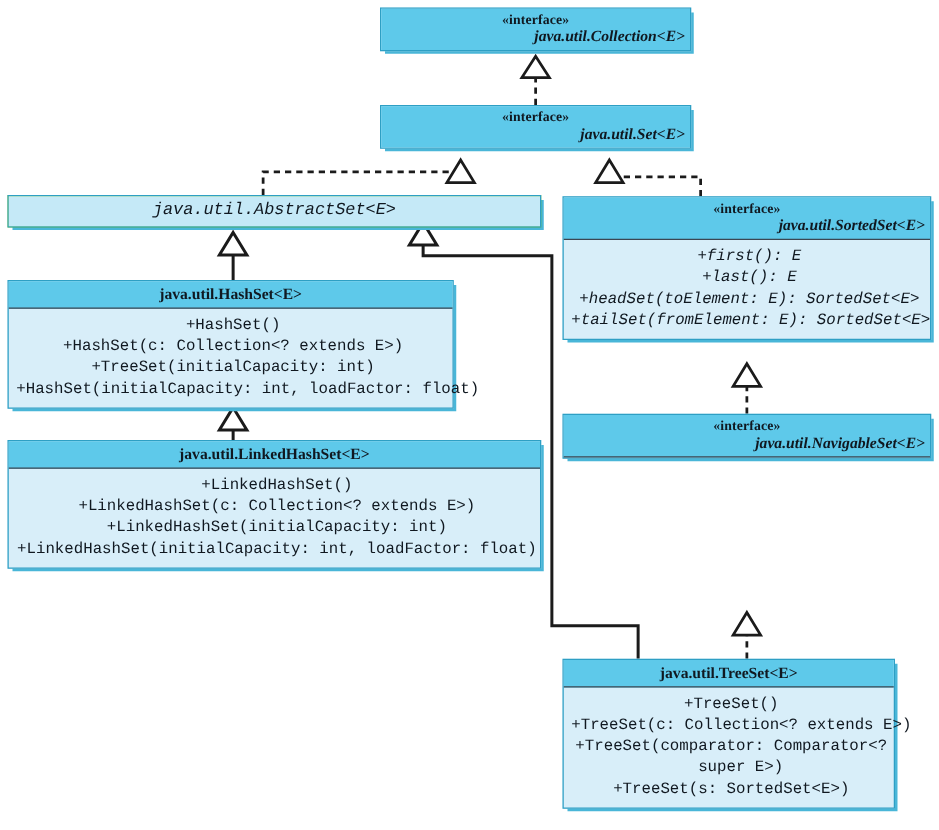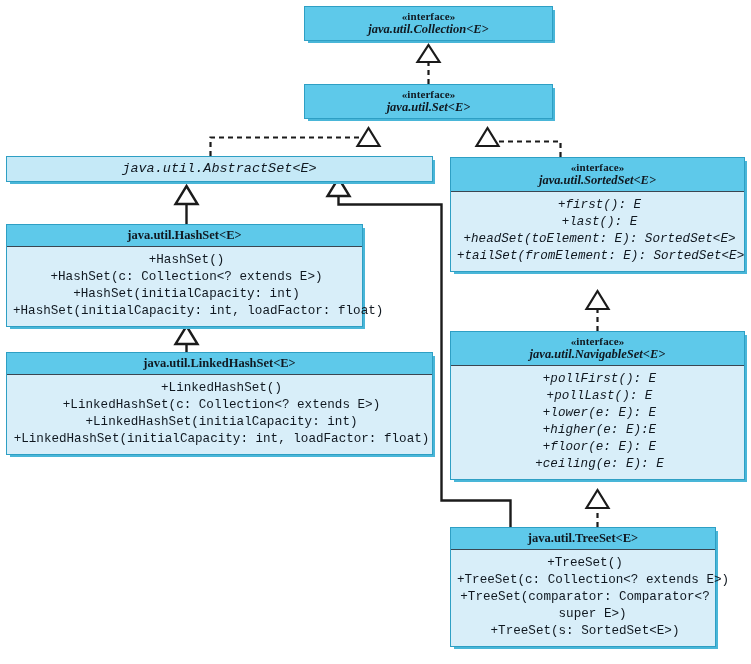--- a/index.html
+++ b/index.html
@@ -54,20 +54,21 @@
   }
   .cls-name {
     display: block;
     font-family: "Liberation Serif", serif;
     font-weight: bold;
     font-size: 12.5px;
     color: #101820;
   }
   .cls-name.italic {
     font-style: italic;
+    text-align: right;
   }
   .abstract-only {
     display: block;
     font-family: "Liberation Mono", monospace;
     font-style: italic;
     font-size: 13.5px;
     color: #101820;
     text-align: center;
   }
   .uml-body {
@@ -164,21 +165,21 @@
     </div>
   </div>
 
   <div class="uml-box" style="left:6px; top:224px; width:357px;">
     <div class="uml-header">
       <span class="cls-name">java.util.HashSet&lt;E&gt;</span>
     </div>
     <div class="uml-body">
       <div class="member">+HashSet()</div>
       <div class="member">+HashSet(c: Collection&lt;? extends E&gt;)</div>
-      <div class="member">+HashSet(initialCapacity: int)</div>
+      <div class="member">+TreeSet(initialCapacity: int)</div>
       <div class="member">+HashSet(initialCapacity: int, loadFactor: float)</div>
     </div>
   </div>
 
   <div class="uml-box" style="left:6px; top:352px; width:427px;">
     <div class="uml-header">
       <span class="cls-name">java.util.LinkedHashSet&lt;E&gt;</span>
     </div>
     <div class="uml-body">
       <div class="member">+LinkedHashSet()</div>
@@ -198,28 +199,20 @@
       <div class="member italic">+last(): E</div>
       <div class="member italic">+headSet(toElement: E): SortedSet&lt;E&gt;</div>
       <div class="member italic">+tailSet(fromElement: E): SortedSet&lt;E&gt;</div>
     </div>
   </div>
 
   <div class="uml-box" style="left:450px; top:331px; width:295px;">
     <div class="uml-header">
       <span class="stereotype">«interface»</span>
       <span class="cls-name italic">java.util.NavigableSet&lt;E&gt;</span>
-    </div>
-    <div class="uml-body">
-      <div class="member italic">+pollFirst(): E</div>
-      <div class="member italic">+pollLast(): E</div>
-      <div class="member italic">+lower(e: E): E</div>
-      <div class="member italic">+higher(e: E):E</div>
-      <div class="member italic">+floor(e: E): E</div>
-      <div class="member italic">+ceiling(e: E): E</div>
     </div>
   </div>
 
   <div class="uml-box" style="left:450px; top:527px; width:266px;">
     <div class="uml-header">
       <span class="cls-name">java.util.TreeSet&lt;E&gt;</span>
     </div>
     <div class="uml-body">
       <div class="member">+TreeSet()</div>
       <div class="member">+TreeSet(c: Collection&lt;? extends E&gt;)</div>

